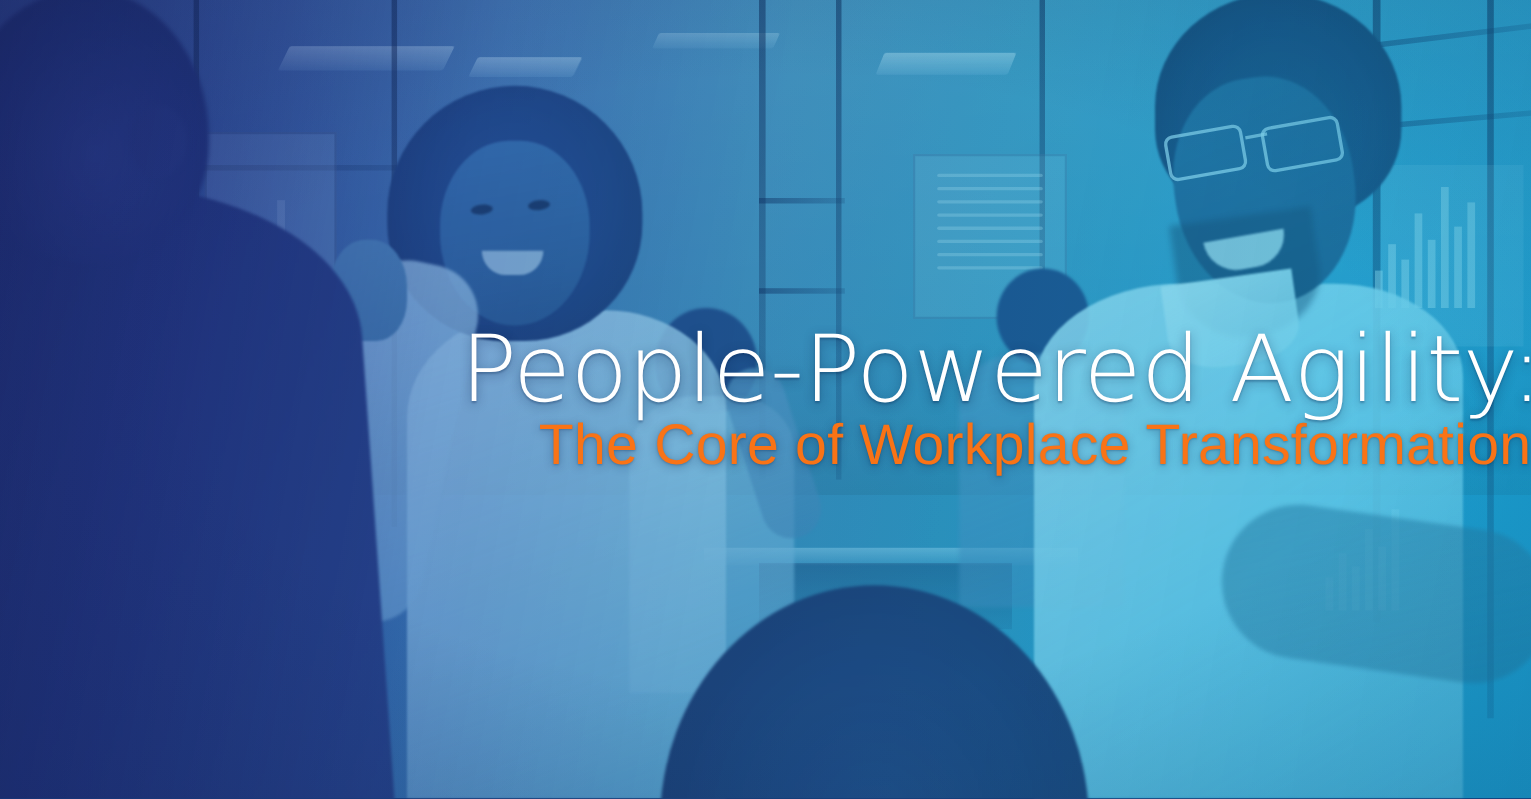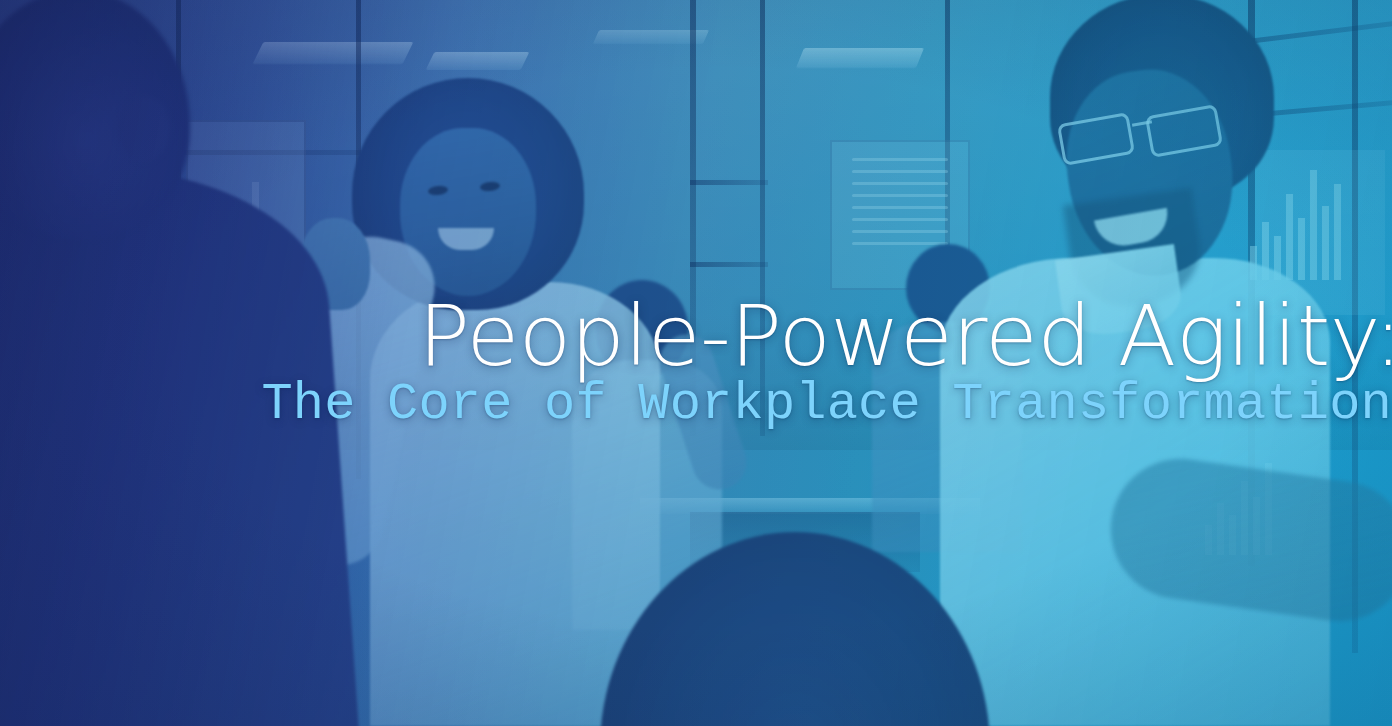--- a/index.html
+++ b/index.html
@@ -307,26 +307,26 @@
     font-weight:300;
     font-size:84px;
     line-height:1.0;
     letter-spacing:-0.5px;
     color:#ffffff;
     text-shadow:0 2px 10px rgba(8,30,72,.38), 0 1px 2px rgba(8,30,72,.30);
     white-space:nowrap;
     transform:scaleX(1.02);
   }
   .hero-subtitle {
-    font-family:Liberation Mono, monospace;
+    font-family:Liberation Sans, sans-serif;
     font-weight:300;
     font-size:52px;
     line-height:1.05;
     letter-spacing:0.2px;
-    color:#7dd3fc;
+    color:#f97316;
     text-shadow:0 2px 9px rgba(8,30,72,.34), 0 1px 2px rgba(8,30,72,.26);
     white-space:nowrap;
   }
 </style>
 </head>
 <body>
 
 <div id="hero">
 
   <div class="scene">

